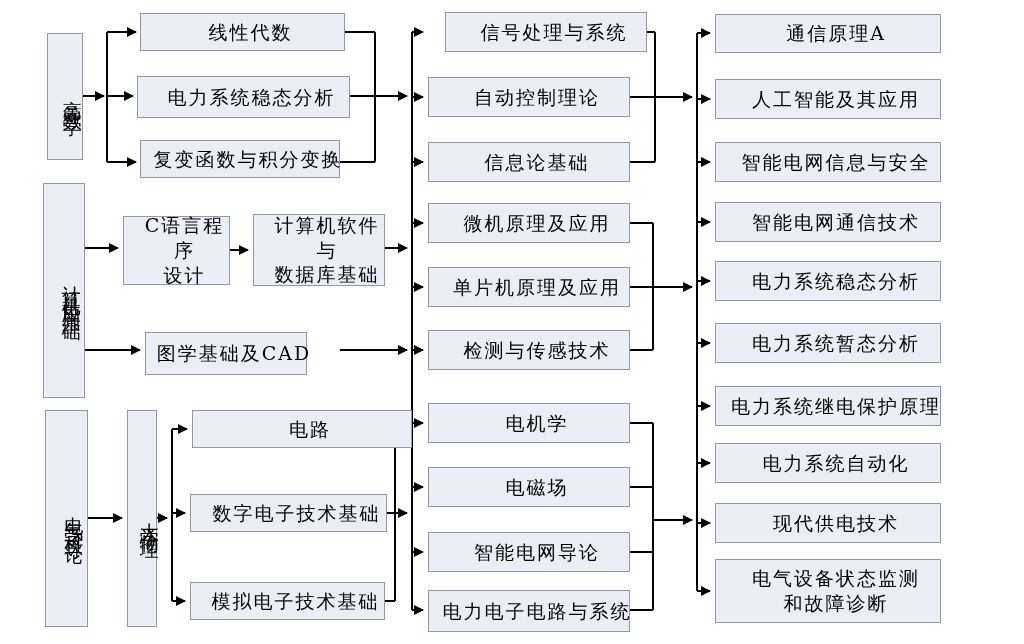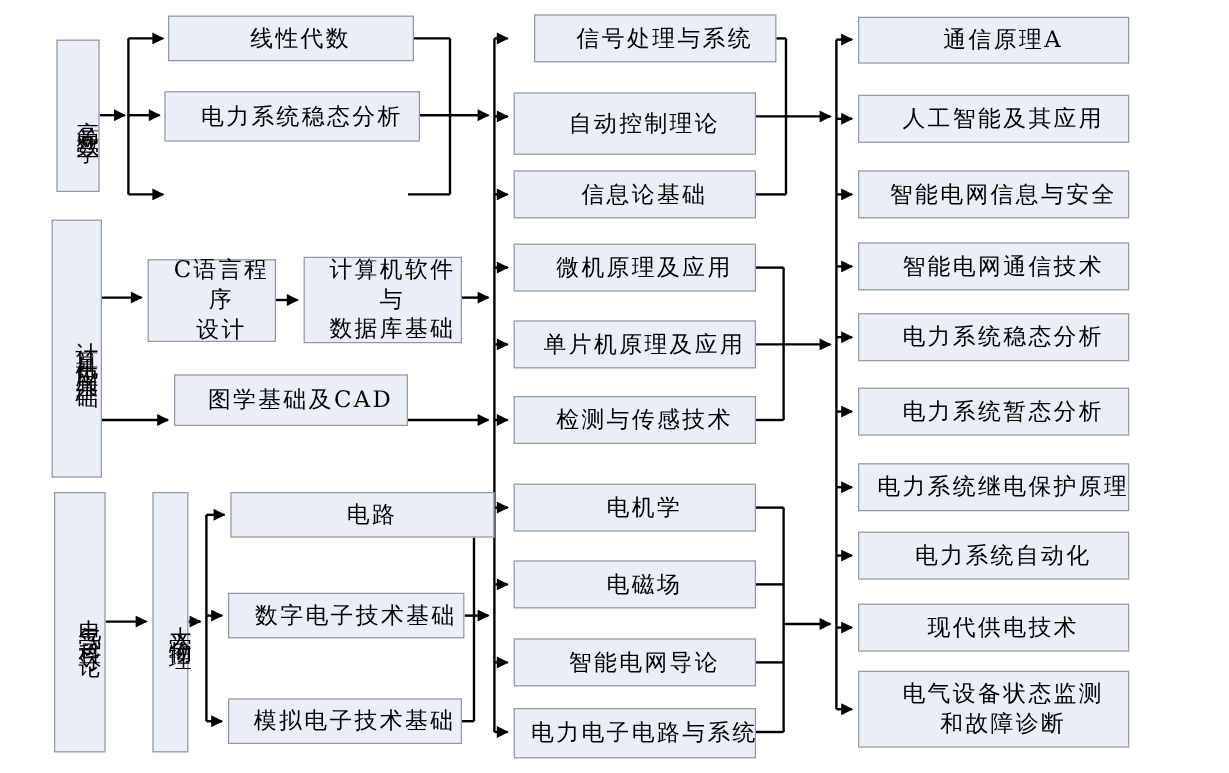--- a/index.html
+++ b/index.html
@@ -117,49 +117,52 @@
   <div class="node vert" style="left:127px;top:410px;width:30px;height:217px">
     <span>大学物理</span>
   </div>
 
   <div class="node" style="left:140px;top:13px;width:205px;height:38px">
     <span>线性代数</span>
   </div>
   <div class="node" style="left:137px;top:76px;width:213px;height:42px">
     <span>电力系统稳态分析</span>
   </div>
+  <div class="node" style="left:140px;top:140px;width:200px;height:38px">
+    <span>复变函数与积分变换</span>
+  </div>
   <div class="node" style="left:123px;top:216px;width:107px;height:69px">
     <span class="two">
         <span>C语言程序</span>
         <span>设计</span>
       </span>
   </div>
   <div class="node" style="left:253px;top:214px;width:132px;height:72px">
     <span class="two">
         <span>计算机软件与</span>
         <span>数据库基础</span>
       </span>
   </div>
-  <div class="node" style="left:145px;top:312px;width:195px;height:43px">
+  <div class="node" style="left:145px;top:332px;width:162px;height:43px">
     <span>图学基础及CAD</span>
   </div>
   <div class="node" style="left:192px;top:410px;width:220px;height:38px">
     <span>电路</span>
   </div>
   <div class="node" style="left:190px;top:494px;width:197px;height:38px">
     <span>数字电子技术基础</span>
   </div>
   <div class="node" style="left:190px;top:582px;width:195px;height:38px">
     <span>模拟电子技术基础</span>
   </div>
 
   <div class="node" style="left:445px;top:12px;width:202px;height:40px">
     <span>信号处理与系统</span>
   </div>
-  <div class="node" style="left:428px;top:77px;width:202px;height:52px">
+  <div class="node" style="left:428px;top:77px;width:202px;height:40px">
     <span>自动控制理论</span>
   </div>
   <div class="node" style="left:428px;top:142px;width:202px;height:40px">
     <span>信息论基础</span>
   </div>
   <div class="node" style="left:428px;top:203px;width:202px;height:40px">
     <span>微机原理及应用</span>
   </div>
   <div class="node" style="left:428px;top:267px;width:202px;height:40px">
     <span>单片机原理及应用</span>

